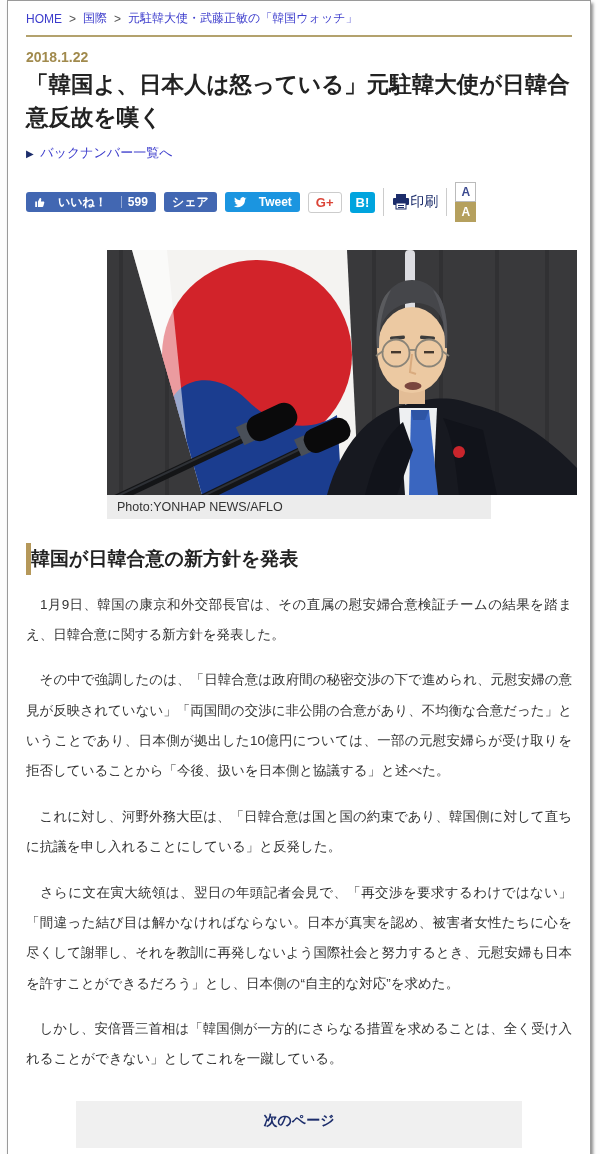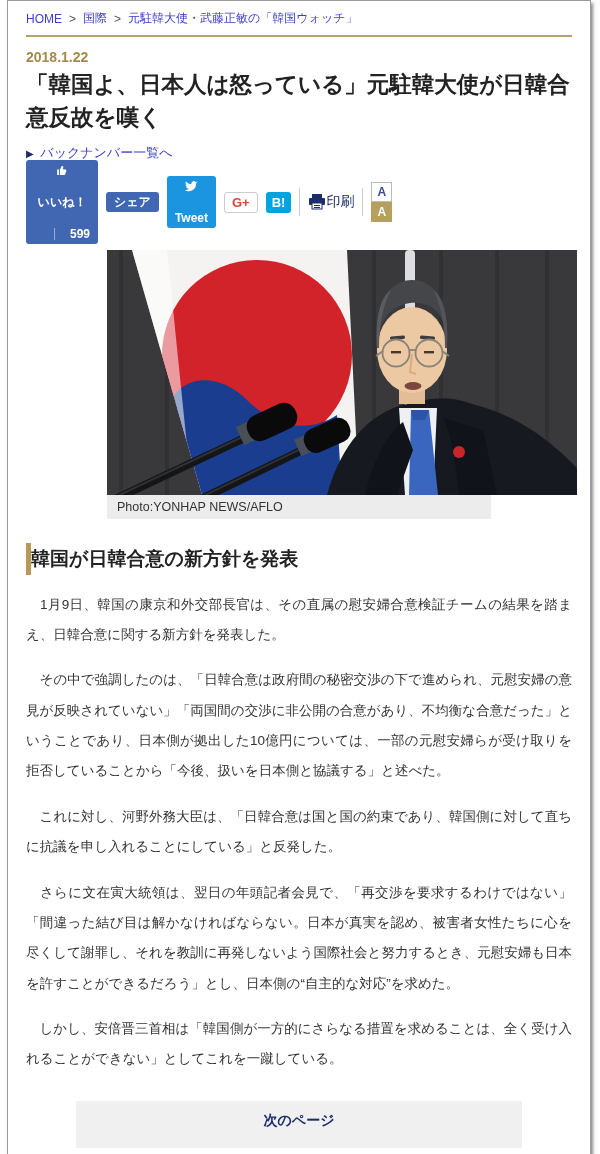--- a/index.html
+++ b/index.html
@@ -31,24 +31,24 @@
     display:inline-block; width:17px; height:17px; background:#b5a05e; color:#fff;
     font-size:13px; font-weight:bold; text-align:center; line-height:16px;
     border-radius:2px; cursor:pointer;
   }
   .backnumber { font-size:13px; text-decoration:none; cursor:pointer; }
   .backnumber .tri { color:#1c2d6b; font-size:10px; margin-right:3px; }
   .backnumber .txt { color:#3c3ccc; }
 
   
   .share-row { display:flex; align-items:center; gap:8px; margin:18px 0 0; height:44px; }
-  .btn { display:inline-flex; align-items:center; gap:20px; border-radius:3px; font-size:12px;
-         font-weight:bold; color:#fff; padding:4px 8px; cursor:pointer; border:none; line-height:1;flex-direction:column; }
+  .btn { display:inline-flex; align-items:center; gap:12px; border-radius:3px; font-size:12px;
+         font-weight:bold; color:#fff; padding:4px 8px; cursor:pointer; border:none; line-height:1; }
   .fb { background:#4267B2; }
-  .fb .cnt { border-left:1px solid rgba(255,255,255,.45); padding-left:15px; margin-left:20px; }
+  .fb .cnt { border-left:1px solid rgba(255,255,255,.45); padding-left:6px; margin-left:2px; }
   .tw { background:#1b95e0; }
   .gp { background:#fff; border:1px solid #ccc; color:#db4437; font-size:13px; padding:3px 7px; }
   .hb { background:#00a4de; font-size:13px; padding:4px 6px; }
   .vdiv { width:1px; height:28px; background:#ccc; }
   .print { display:inline-flex; align-items:center; gap:0; cursor:pointer; }
   .print span { font-size:14px; color:#1c2d6b; }
   .fontsize { display:flex; flex-direction:column; }
   .fz { width:21px; height:20px; text-align:center; line-height:19px; font-size:12px;
         font-weight:bold; cursor:pointer; }
   .fz.small { background:#fff; border:1px solid #bbb; color:#3c4a8f; }

